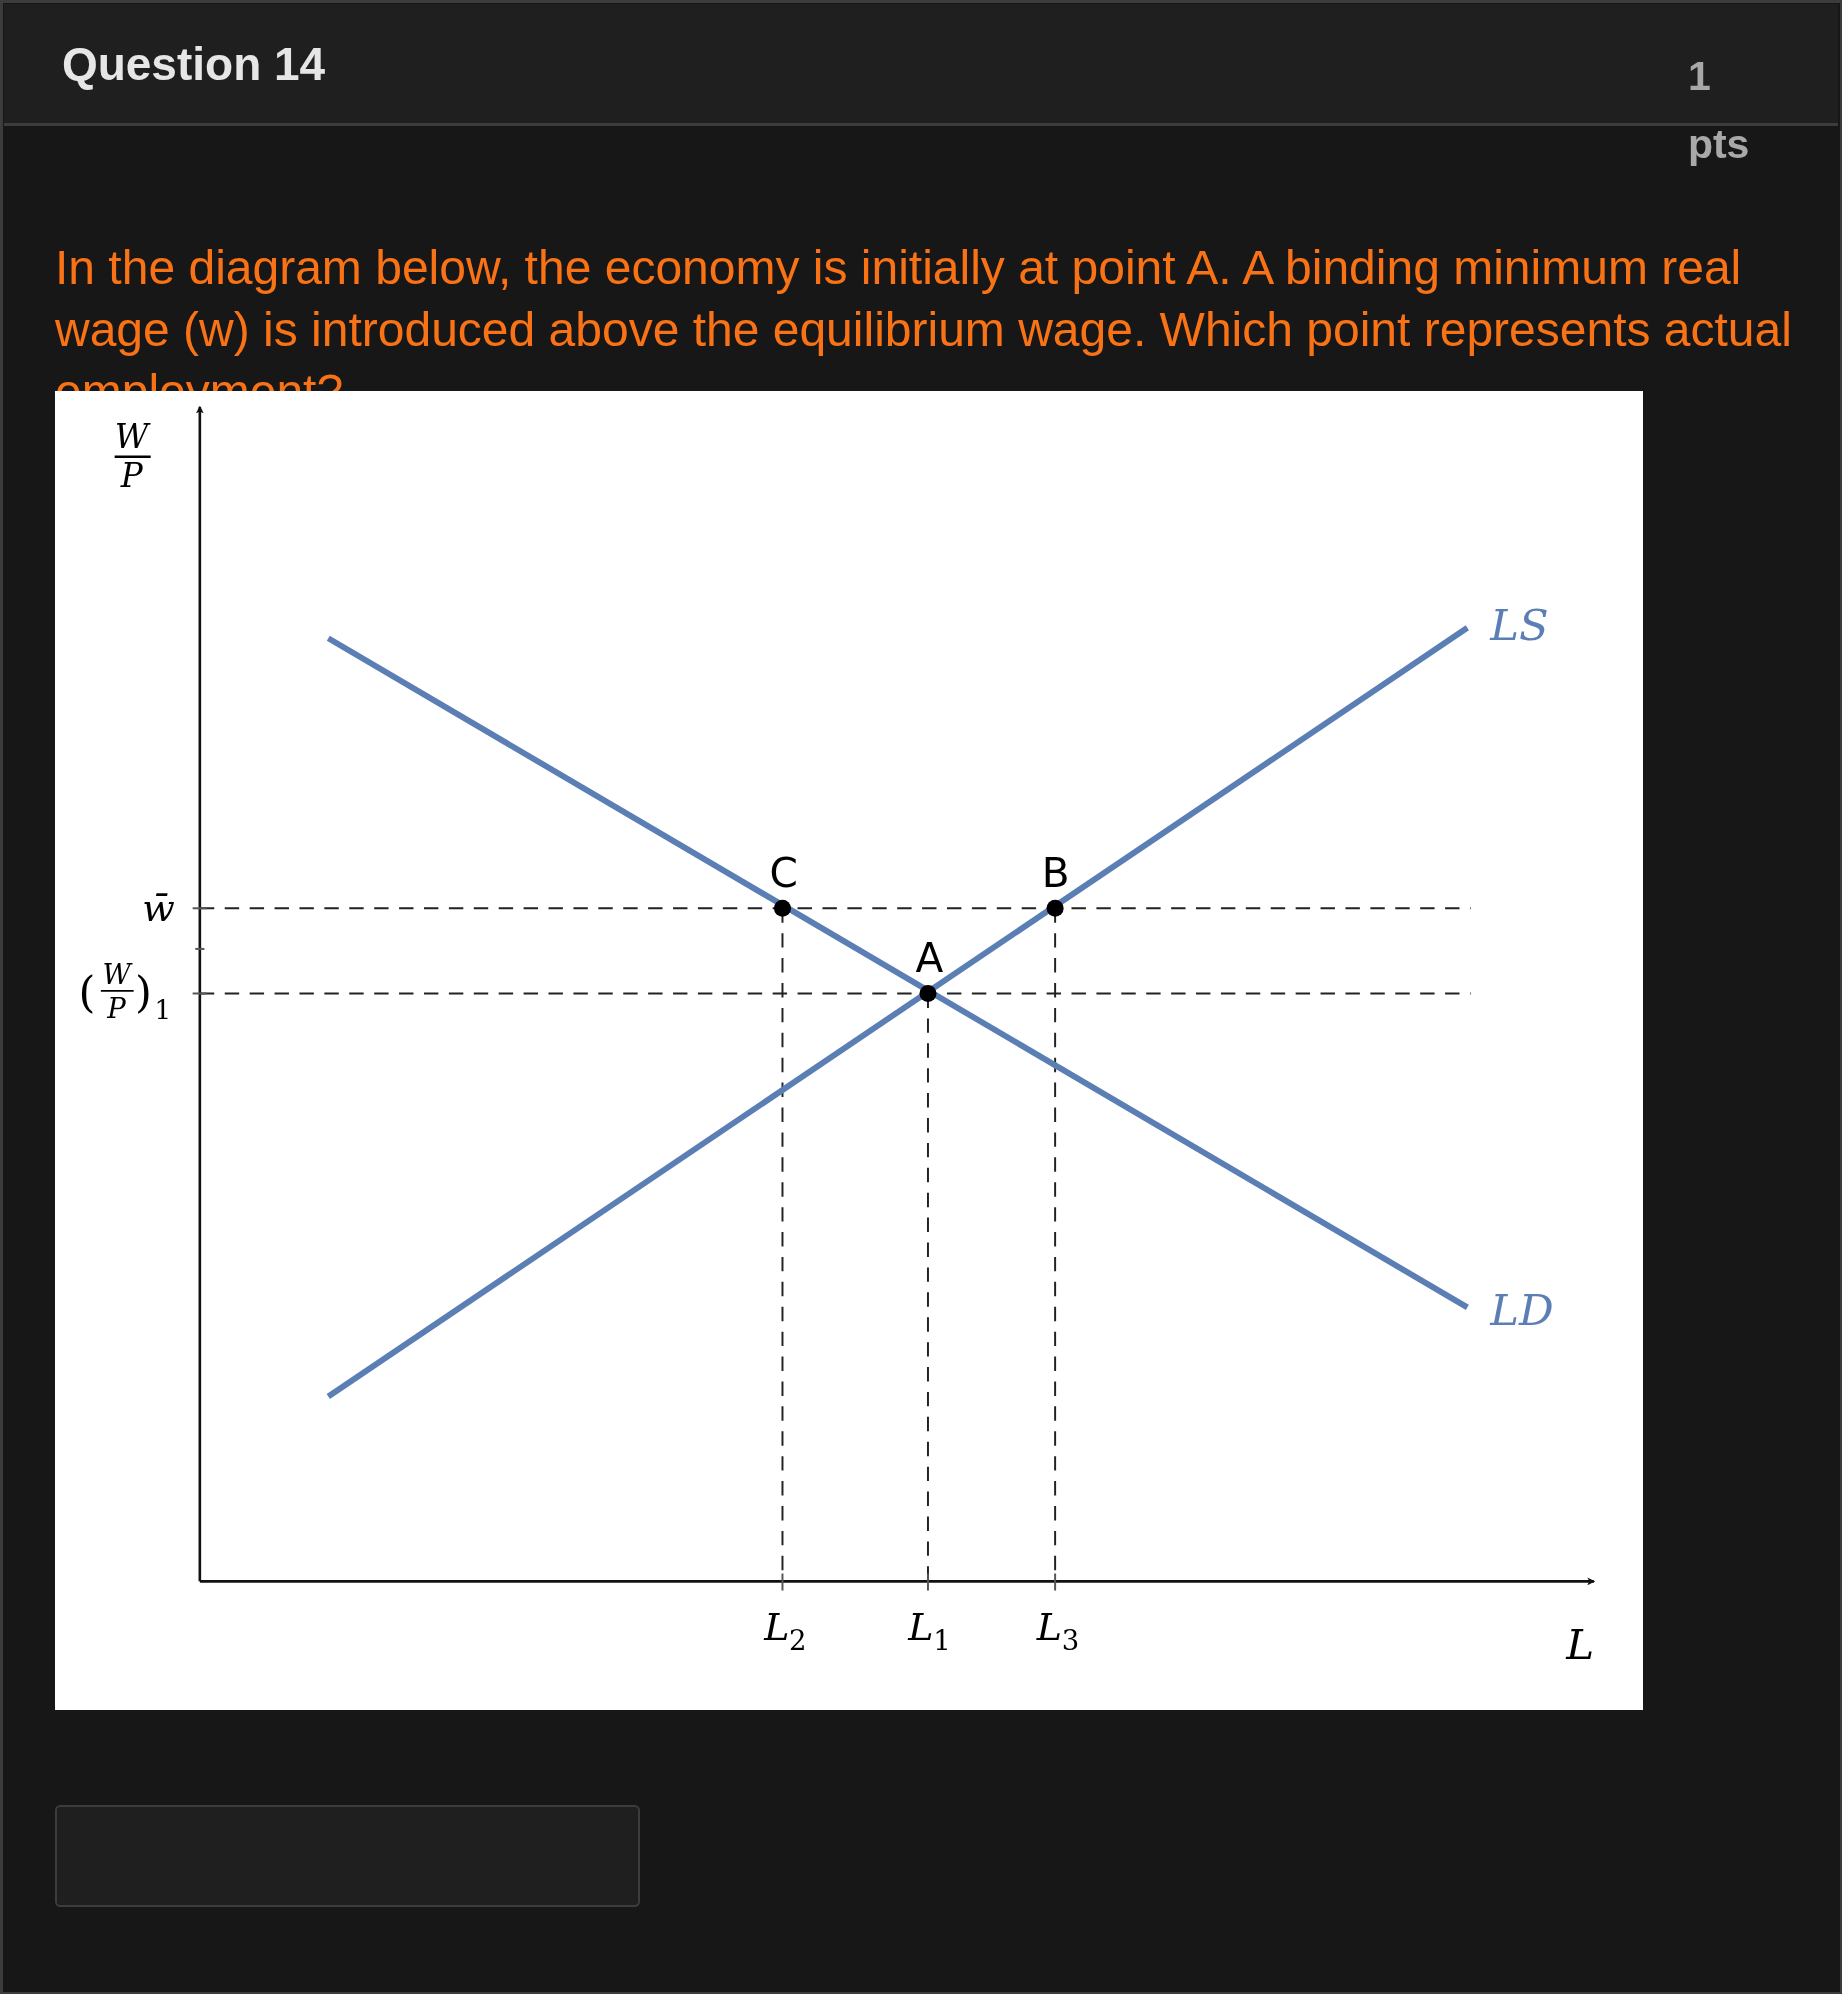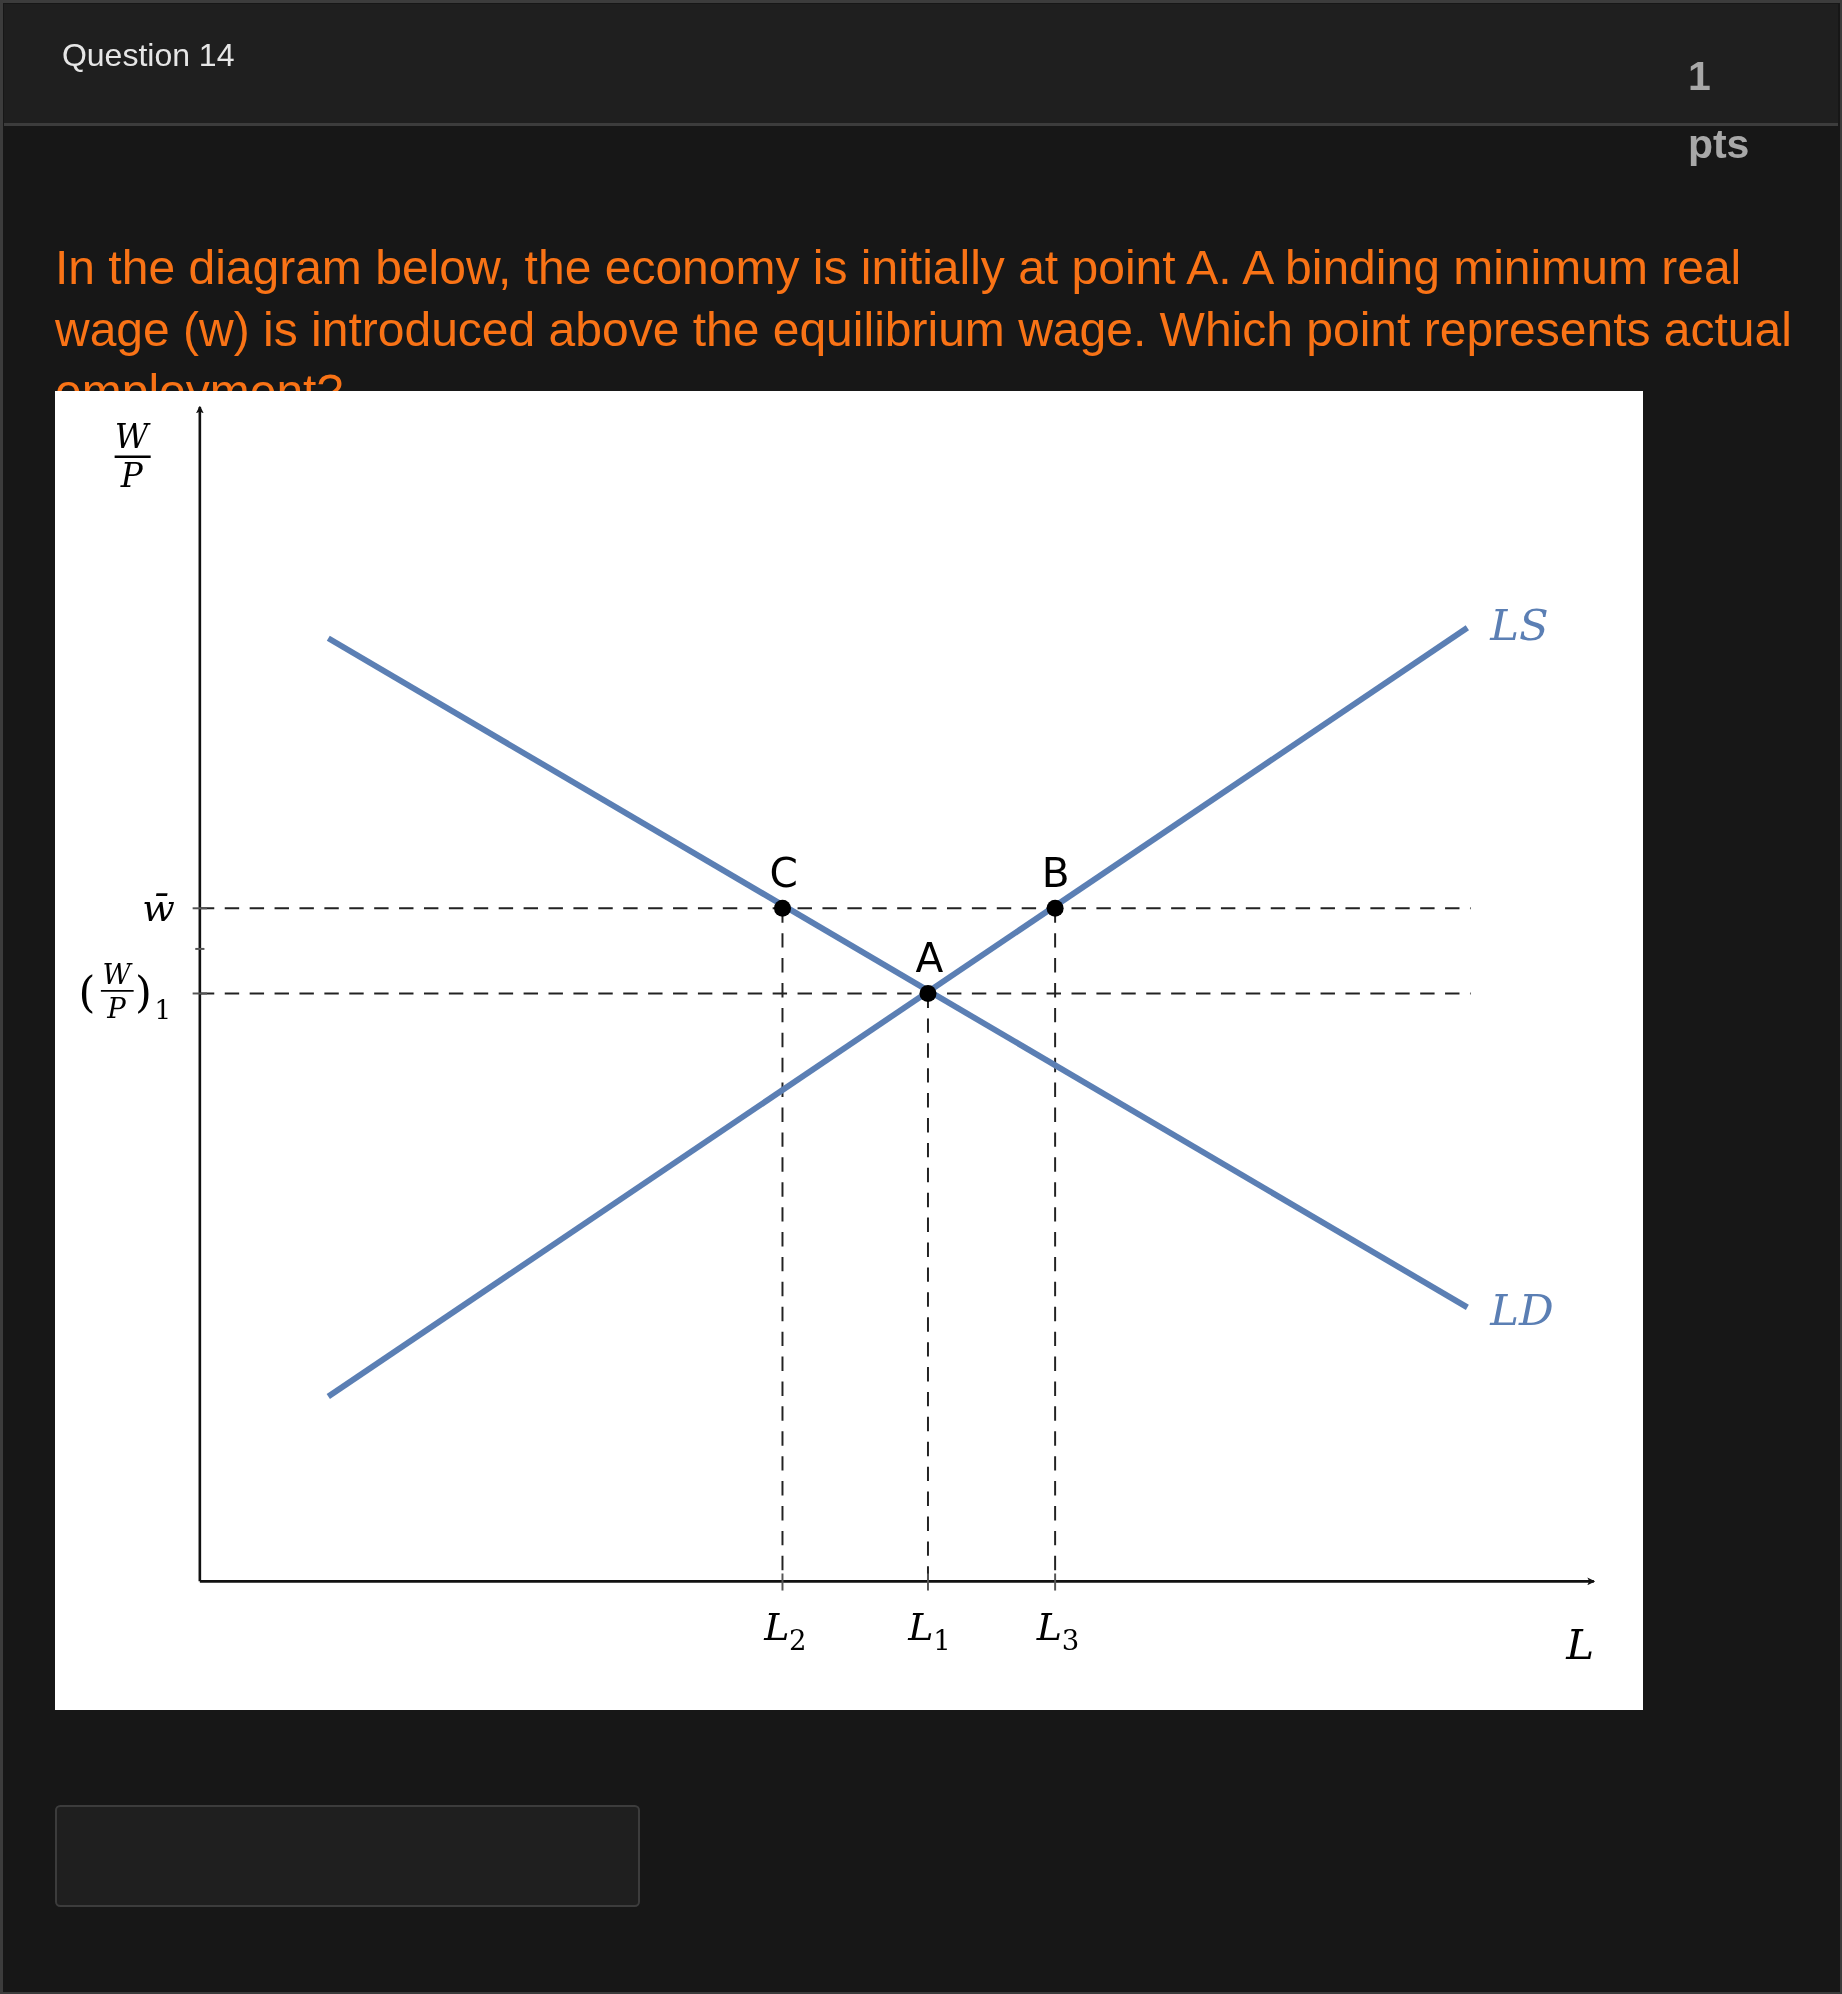--- a/index.html
+++ b/index.html
@@ -12,21 +12,21 @@
   .frame {
     position:absolute; left:0; top:0; width:1843px; height:1995px;
     box-sizing:border-box; border:3.9px solid #3c3c3c; border-top:3.9px solid #3c3c3c;
   }
   .header {
     position:absolute; left:3.9px; top:3.9px; width:1834px; height:119px;
     background:#1f1f1f; border-bottom:3.9px solid #3c3c3c;
   }
   .q-title {
     position:absolute; left:58px; top:33px;
-    font-size:32px; font-weight:normal; color:#e6e6e6; letter-spacing:0px;
+    font-size:46px; font-weight:bold; color:#e6e6e6; letter-spacing:0px;
   }
   .pts {
     position:absolute; left:1684px; top:38px; width:79px;
     font-size:41px; font-weight:bold; color:#a8a8a8; line-height:68px;
   }
   .question-text {
     position:absolute; left:55px; top:237px; width:1756px;
     font-size:48px; line-height:62px; color:#f97316;
   }
   .diagram {

